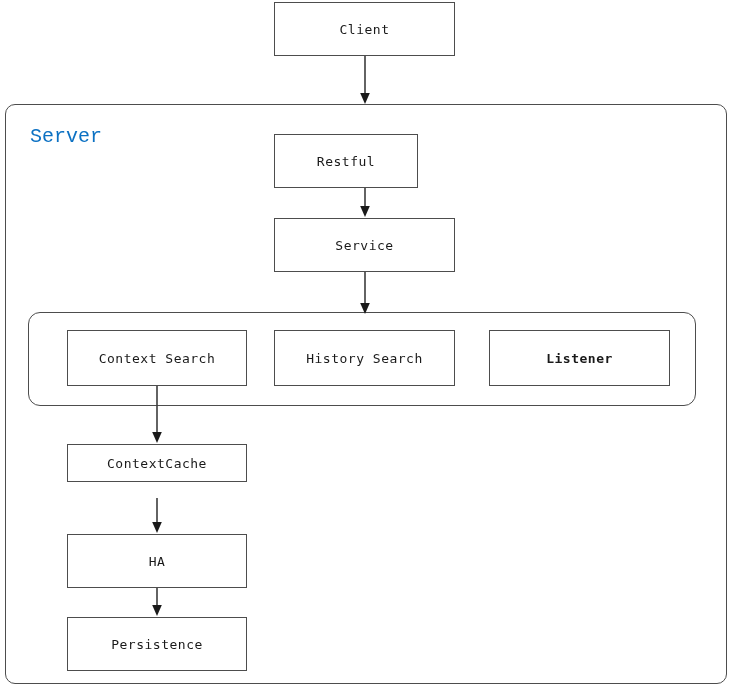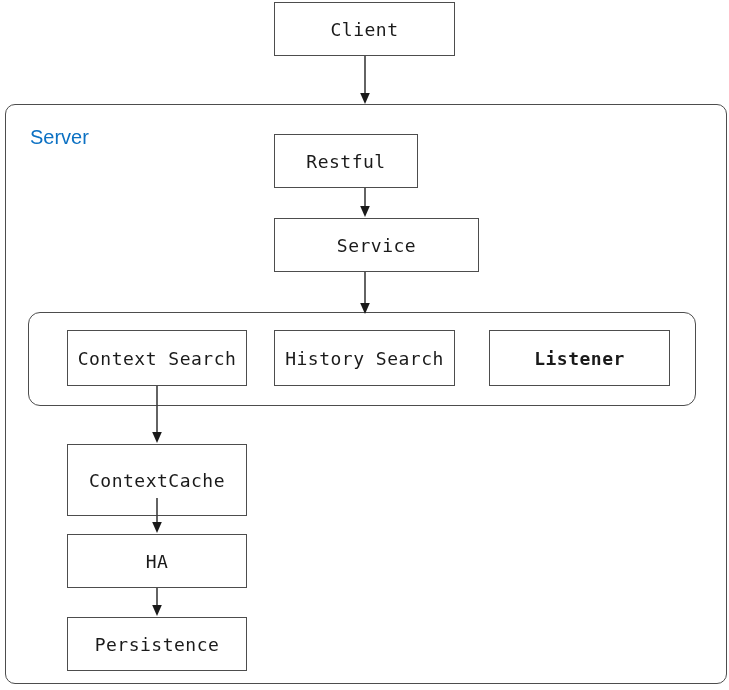--- a/index.html
+++ b/index.html
@@ -24,21 +24,21 @@
     box-sizing: border-box;
     border: 1px solid #4d4d4d;
     background: #ffffff;
     display: flex;
     align-items: center;
     justify-content: center;
     z-index: 3;
   }
   .node-label {
     font-family: "DejaVu Sans Mono", "Liberation Mono", monospace;
-    font-size: 18px;
+    font-size: 13px;
     line-height: 15px;
     color: #1a1a1a;
     letter-spacing: 0.5px;
     white-space: nowrap;
     text-align: center;
   }
   
   .group {
     position: absolute;
     box-sizing: border-box;
@@ -50,21 +50,21 @@
   .group-inner {
     position: absolute;
     box-sizing: border-box;
     border: 1px solid #4d4d4d;
     border-radius: 12px;
     background: transparent;
     z-index: 2;
   }
   .group-title {
     position: absolute;
-    font-family: Liberation Sans, sans-serif;
+    font-family: Liberation Mono, monospace;
     font-size: 20px;
     line-height: 22px;
     font-weight: 400;
     white-space: nowrap;
     z-index: 4;
   }
   
   .arrow {
     position: absolute;
     z-index: 5;
@@ -98,21 +98,21 @@
 
   <div class="node" style="left:274px; top:134px; width:144px; height:54px;">
     <span class="node-label">Restful</span>
   </div>
 
   <svg class="arrow" style="left:356px; top:188px;" width="18" height="32" viewBox="0 0 18 32">
     <line x1="9" y1="0" x2="9" y2="22"></line>
     <polygon points="9,29 4.2,18 13.8,18"></polygon>
   </svg>
 
-  <div class="node" style="left:274px; top:218px; width:205px; height:54px;">
+  <div class="node" style="left:274px; top:218px; width:181px; height:54px;">
     <span class="node-label">Service</span>
   </div>
 
   <svg class="arrow" style="left:356px; top:272px;" width="18" height="44" viewBox="0 0 18 44">
     <line x1="9" y1="0" x2="9" y2="35"></line>
     <polygon points="9,42 4.2,31 13.8,31"></polygon>
   </svg>
 
   <div class="group-inner" style="left:28px; top:312px; width:668px; height:94px;"></div>
 
@@ -126,21 +126,21 @@
 
   <div class="node" style="left:489px; top:330px; width:181px; height:56px;font-weight:bold;">
     <span class="node-label">Listener</span>
   </div>
 
   <svg class="arrow" style="left:148px; top:386px;" width="18" height="60" viewBox="0 0 18 60">
     <line x1="9" y1="0" x2="9" y2="50"></line>
     <polygon points="9,57 4.2,46 13.8,46"></polygon>
   </svg>
 
-  <div class="node" style="left:67px; top:444px; width:180px; height:72px;">
+  <div class="node" style="left:67px; top:444px; width:180px; height:38px;">
     <span class="node-label">ContextCache</span>
   </div>
 
   <svg class="arrow" style="left:148px; top:498px;" width="18" height="38" viewBox="0 0 18 38">
     <line x1="9" y1="0" x2="9" y2="28"></line>
     <polygon points="9,35 4.2,24 13.8,24"></polygon>
   </svg>
 
   <div class="node" style="left:67px; top:534px; width:180px; height:54px;">
     <span class="node-label">HA</span>

